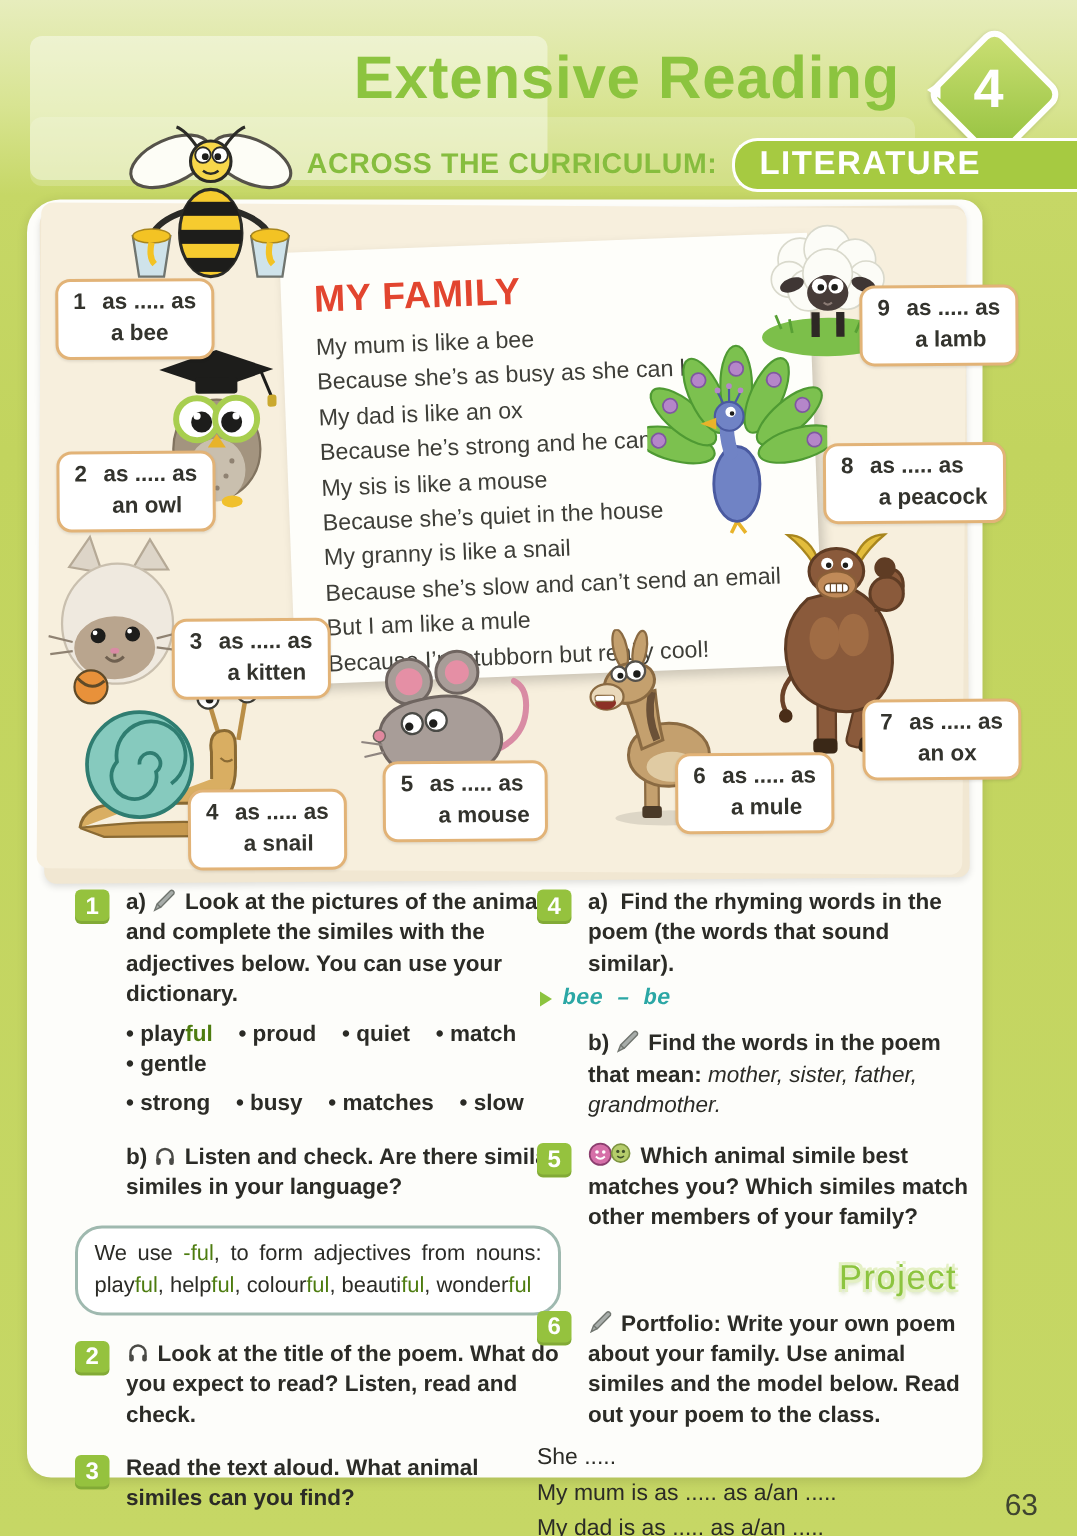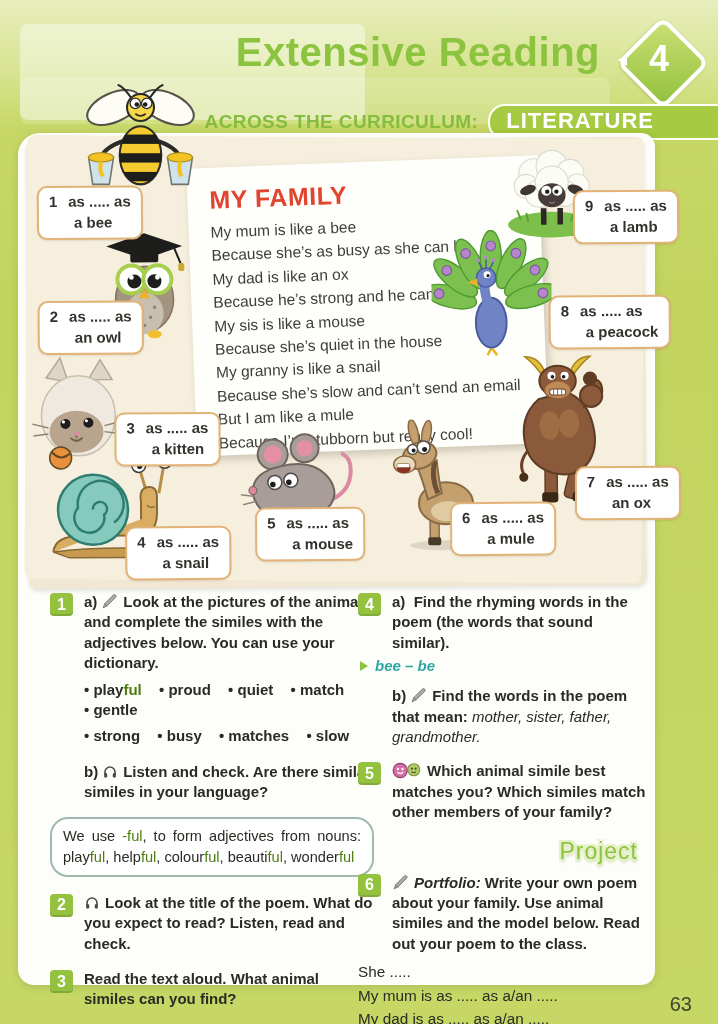--- a/index.html
+++ b/index.html
@@ -9,21 +9,21 @@
   
   .wash{position:absolute;left:20px;top:24px;width:345px;height:96px;background:rgba(255,255,255,.42);border-radius:8px;}
   .wash2{position:absolute;left:20px;top:78px;width:590px;height:46px;background:rgba(255,255,255,.18);border-radius:8px;}
   .hd-title{position:absolute;top:30px;right:118px;font-size:40px;font-weight:bold;color:#8cc43f;letter-spacing:.5px;}
   .unit-diamond{position:absolute;top:16px;right:16px;width:86px;height:86px;}
   .unit-diamond .dsq{position:absolute;left:14px;top:14px;width:58px;height:58px;transform:rotate(45deg);
     background:linear-gradient(135deg,#cbdf74,#93c13d);border:4px solid #fff;border-radius:10px;box-shadow:0 1px 3px rgba(0,0,0,.15);}
   .unit-diamond .dnum{position:absolute;left:0;top:0;width:86px;height:86px;display:flex;align-items:center;justify-content:center;
     color:#fff;font-size:36px;font-weight:bold;}
   .unit-diamond .notch{position:absolute;left:2px;top:38px;width:0;height:0;border-top:6px solid transparent;border-bottom:6px solid transparent;border-right:9px solid #fff;}
-  .strap-row{position:absolute;top:104px;right:0;display:flex;align-items:center;gap:10px;}
+  .strap-row{position:absolute;top:92px;right:0;display:flex;align-items:center;gap:10px;}
   .strap-label{font-size:19px;font-weight:bold;color:#86bd3e;letter-spacing:.4px;}
   .strap-pill{background:#a6ca41;border:2px solid #fff;border-right:none;border-radius:17px 0 0 17px;
     padding:2px 64px 4px 16px;color:#fff;font-size:22px;font-weight:bold;letter-spacing:1px;}
   
   .card{position:absolute;left:18px;top:133px;width:637px;height:852px;background:#fdfdfa;border-radius:22px 14px 14px 16px;
     box-shadow:0 2px 8px rgba(0,0,0,.12);}
   
   .panel{position:absolute;left:10px;top:6px;width:617px;height:448px;background:#f1e7d2;border-radius:8px;
     transform:rotate(-.4deg);box-shadow:0 2px 5px rgba(0,0,0,.12);}
   .panel::before{content:"";position:absolute;inset:-2px 2px 6px -2px;background:#f7efdd;border-radius:8px;transform:rotate(.8deg);z-index:0;}
@@ -46,21 +46,21 @@
   .ex-text{font-size:15px;font-weight:bold;color:#2b2b26;line-height:1.36;}
   .icon-inline{vertical-align:-3px;margin:0 5px 0 4px;}
   .sub-b{margin-left:34px;margin-bottom:14px;}
   .adj-row{margin-top:6px;font-size:15px;font-weight:bold;color:#2b2b26;}
   .adj{margin-right:13px;white-space:nowrap;}
   .teal{color:#4d7c0f;}
   .wf-head{display:flex;align-items:center;gap:9px;margin:2px 0 8px 12px;color:#8cc43f;font-size:17px;font-weight:bold;}
   .diamond-ic{width:9px;height:9px;background:#8cc43f;transform:rotate(45deg);}
   .wf-box{border:2px solid #9fb9af;border-radius:18px;padding:7px 11px;font-size:14.6px;color:#2b2b26;line-height:1.45;
     text-align:justify;margin-bottom:16px;background:#fff;}
-  .example-line{display:flex;align-items:center;gap:7px;margin:2px 0 12px 2px;}
+  .example-line{display:flex;align-items:center;gap:7px;margin:2px 0 12px 2px;font-family:Liberation Mono, monospace;}
   .arrow-ic{width:0;height:0;border-top:5px solid transparent;border-bottom:5px solid transparent;border-left:8px solid #8cc43f;}
   .example-text{color:#2ba7a5;font-size:15px;font-style:italic;font-weight:bold;}
   .project-head{margin:2px 16px 8px 30px;font-size:23px;font-weight:normal;color:#8cc43f;letter-spacing:1px;
     text-shadow:-2px -2px 0 #e4f0c4,2px -2px 0 #e4f0c4,-2px 2px 0 #e4f0c4,2px 2px 0 #e4f0c4,0 3px 3px rgba(110,150,50,.45);text-align:right;}
   .model{font-size:15.3px;color:#2b2b26;line-height:1.55;margin-top:2px;}
   .page-num{position:absolute;right:26px;bottom:8px;font-size:20px;color:#3f4430;}
 </style>
 </head>
 <body>
 
@@ -422,21 +422,21 @@
       </div>
 
       <div class="project-head">Project</div>
 
       <div class="ex" style="margin-bottom:6px">
         <div class="badge">6</div>
         <div class="ex-text">
           <svg class="icon-inline" style="margin-left:0" width="17" height="17" viewBox="0 0 24 24">
               <path d="M3 21l2.3-6L17.5 2.8a2.3 2.3 0 0 1 3.6 2.7L9 17.8 3 21z" fill="#a8adaa" stroke="#70756f" stroke-width="1.3"></path>
               <path d="M5.3 15l3.6 3.5" stroke="#70756f" stroke-width="1.3"></path>
-            </svg><span style="font-style:italic">Portfolio:</span><span> Write your own poem about your family. Use animal similes and the model below. Read out your poem to the class.</span>
+            </svg><span style="">Portfolio:</span><span> Write your own poem about your family. Use animal similes and the model below. Read out your poem to the class.</span>
         </div>
       </div>
 
       <div class="model">
         <div>She .....</div>
         <div>My mum is as ..... as a/an .....</div>
         <div>My dad is as ..... as a/an .....</div>
 
       </div>
     </div>

